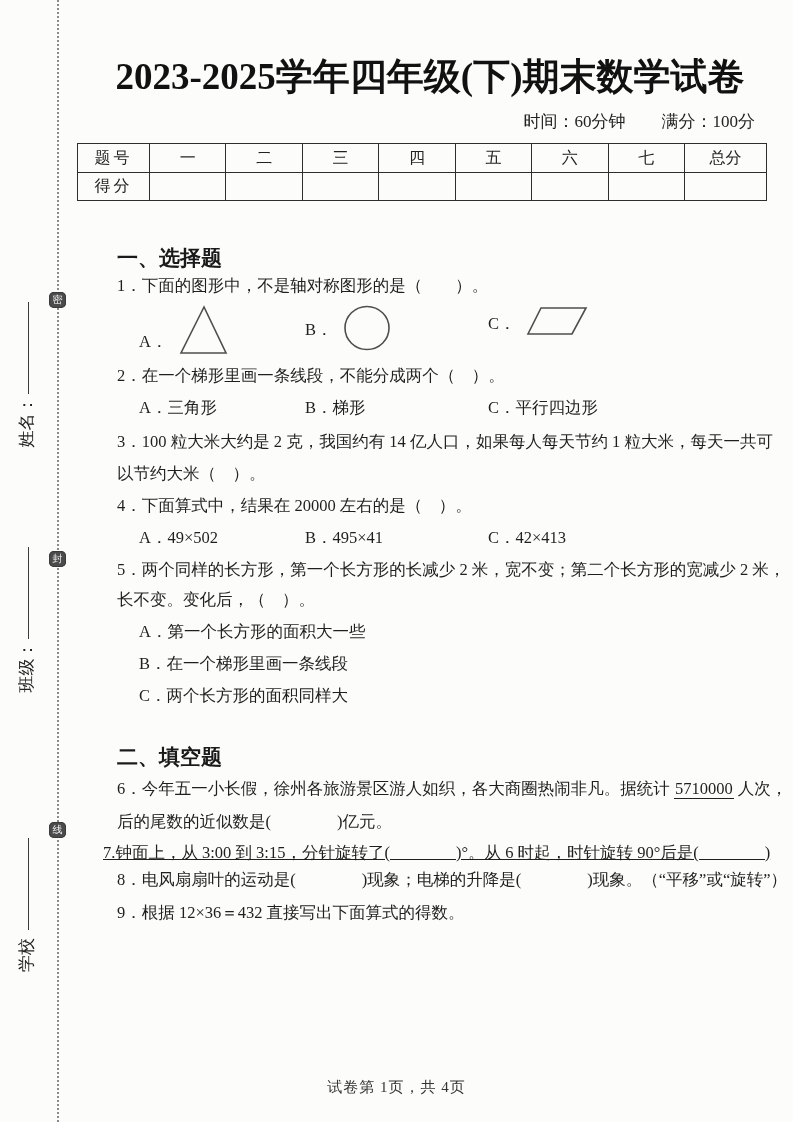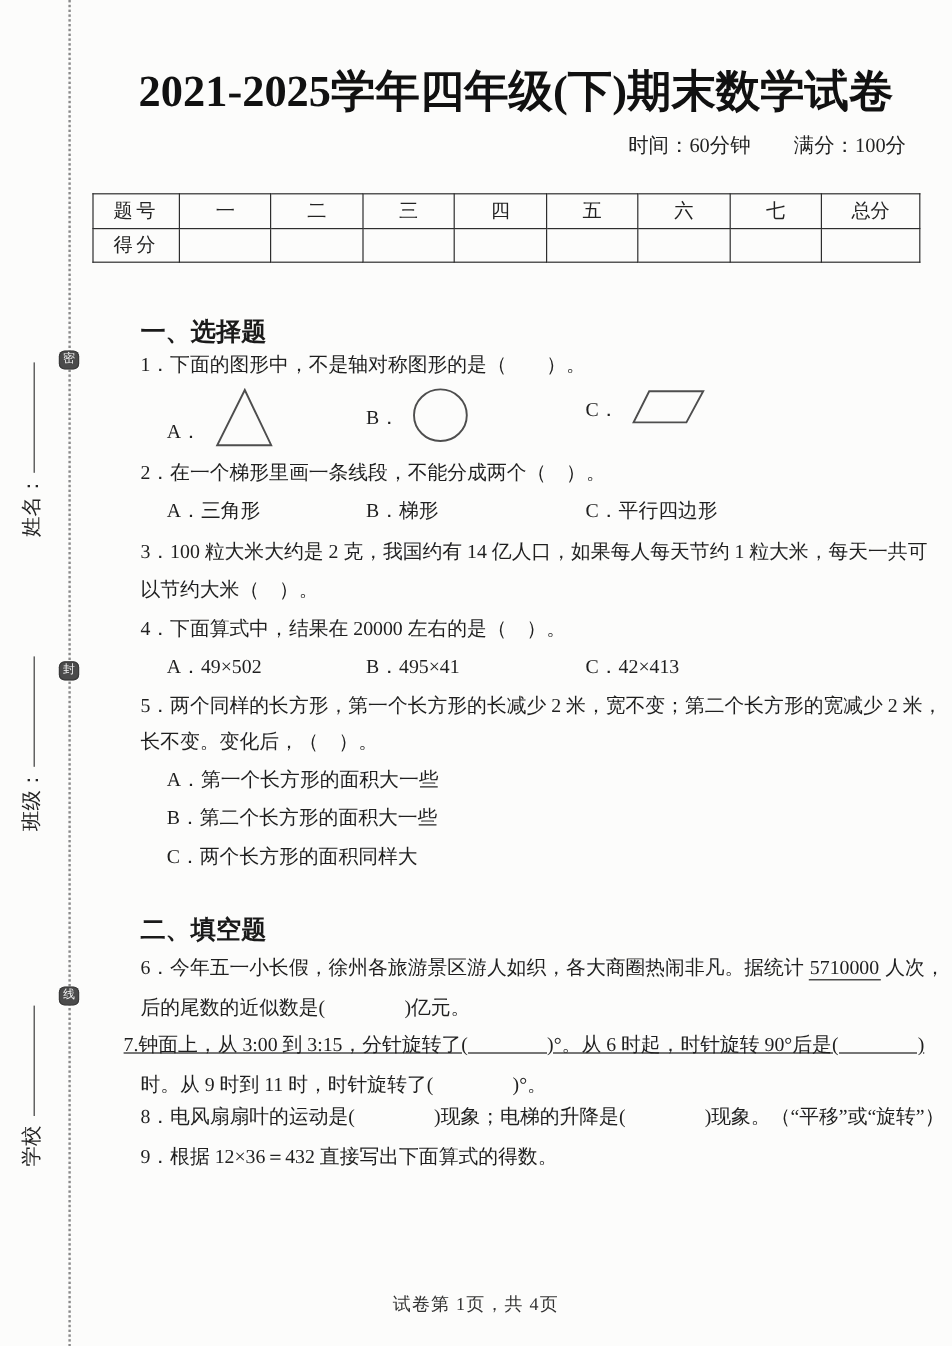--- a/index.html
+++ b/index.html
@@ -50,21 +50,21 @@
     text-align:center;font-size:37px;font-weight:bold;color:#111;
     white-space:nowrap;letter-spacing:0px;
   }
   .meta{
     margin-top:12px;height:20px;line-height:20px;
     text-align:right;font-size:17px;color:#222;padding-right:2px;
   }
   .meta .gap{display:inline-block;width:36px;}
 
   table.score{
-    margin-top:29px;border-collapse:collapse;table-layout:fixed;
+    margin-top:11px;border-collapse:collapse;table-layout:fixed;
     width:648px;margin-left:-40px;
     font-size:16px;color:#222;
   }
   table.score{width:690px;}
   table.score td{
     border:1.5px solid #2e2e2e;text-align:center;padding:0;
     height:27px;overflow:hidden;
   }
   table.score tr.hdr td{height:28px;}
   td.lblcell{letter-spacing:3px;}
@@ -129,21 +129,21 @@
     <span>班级：</span>
       <span class="blank-rule"></span>
   </div>
   <div class="side-label side-school">
     <span>学校</span>
       <span class="blank-rule"></span>
   </div>
 
   <div class="content">
 
-    <div class="title">2021-2025学年四年级(下)期末数学试卷</div>
+    <div class="title">2023-2025学年四年级(下)期末数学试卷</div>
 
     <div class="meta">
       <span>时间：60分钟</span><span class="gap"></span><span>满分：100分</span>
     </div>
 
     <table class="score">
       <colgroup>
         <col style="width:72px">
           <col>
           <col>
@@ -219,32 +219,31 @@
     <div class="line mt10">4．下面算式中，结果在 20000 左右的是（　）。</div>
     <div class="opts mt10">
       <span class="oA">A．49×502</span>
       <span class="oB">B．495×41</span>
       <span class="oC">C．42×413</span>
     </div>
 
     <div class="line mt10">5．两个同样的长方形，第一个长方形的长减少 2 米，宽不变；第二个长方形的宽减少 2 米，</div>
     <div class="line mt8">长不变。变化后，（　）。</div>
     <div class="line mt10 optline">A．第一个长方形的面积大一些</div>
-    <div class="line mt10 optline">B．第二个长方形的面积大一些</div>
+    <div class="line mt10 optline">B．在一个梯形里画一条线段</div>
     <div class="line mt10 optline">C．两个长方形的面积同样大</div>
 
     <div class="sec-heading sec2">二、填空题</div>
 
     <div class="line mt10">
       <span>6．今年五一小长假，徐州各旅游景区游人如织，各大商圈热闹非凡。据统计 </span><span class="num-underline">5710000</span><span> 人次，</span>
     </div>
     <div class="line mt11">后的尾数的近似数是(　　　　)亿元。</div>
 
     <div class="line mt9 pull-left">7.钟面上，从 3:00 到 3:15，分针旋转了(　　　　)°。从 6 时起，时针旋转 90°后是(　　　　)</div>
-    <div class="line mt11">时。从 9 时到 11 时，时针旋转了(　　　　)°。</div>
 
     <div class="line mt5">8．电风扇扇叶的运动是(　　　　)现象；电梯的升降是(　　　　)现象。（“平移”或“旋转”）</div>
 
     <div class="line mt11">9．根据 12×36＝432 直接写出下面算式的得数。</div>
 
   </div>
 
   <div class="footer">试卷第 1页，共 4页</div>
 
 </div>

